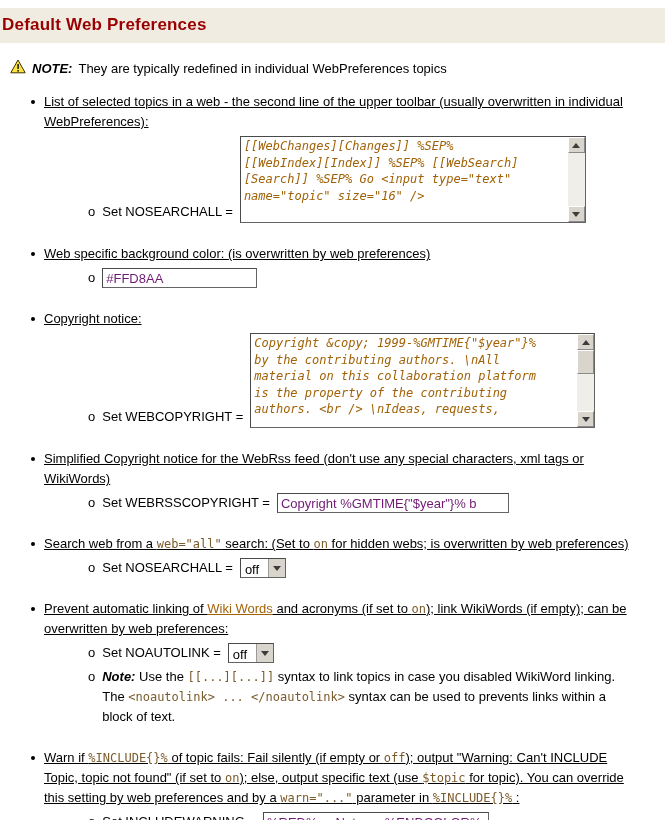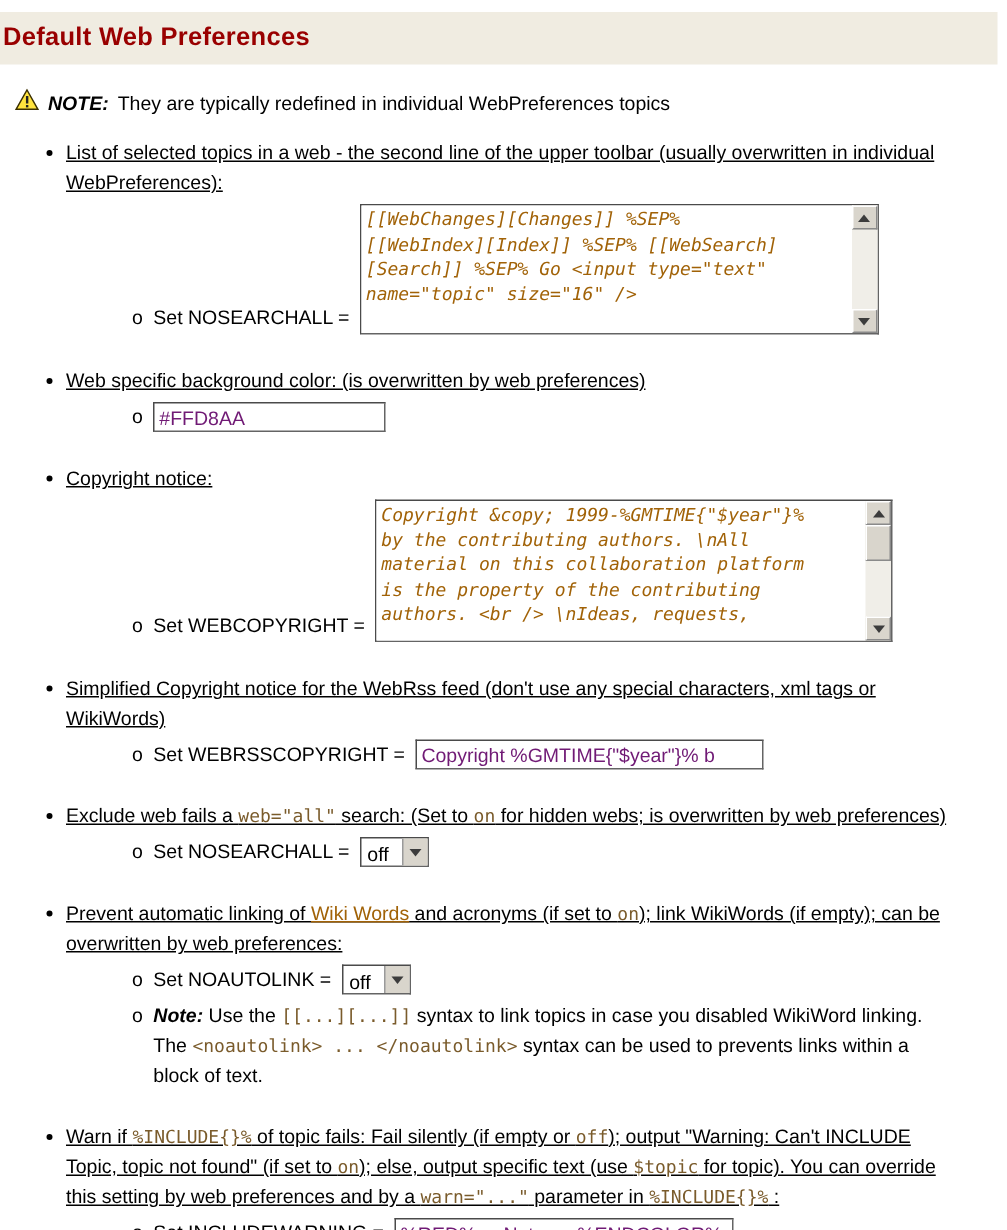--- a/index.html
+++ b/index.html
@@ -181,21 +181,21 @@
   <li class="pref">
     <div class="item-text"><span class="seg-plain">Simplified Copyright notice for the WebRss feed (don't use any special characters, xml tags or WikiWords)</span></div>
     <div class="sub">
       <span class="obullet">o</span>
       <span class="set-label">Set WEBRSSCOPYRIGHT =</span>
       <input class="tin w-rss" type="text" value="Copyright %GMTIME{&quot;$year&quot;}% b" style="">
     </div>
   </li>
 
   <li class="pref">
-    <div class="item-text"><span class="seg-plain">Exclude web fails a </span><span class="seg-code">web="all"</span><span class="seg-plain"> search: (Set to </span><span class="seg-code">on</span><span class="seg-plain"> for hidden webs; is overwritten by web preferences)</span></div>
+    <div class="item-text"><span class="seg-plain">Search web from a </span><span class="seg-code">web="all"</span><span class="seg-plain"> search: (Set to </span><span class="seg-code">on</span><span class="seg-plain"> for hidden webs; is overwritten by web preferences)</span></div>
     <div class="sub">
       <span class="obullet">o</span>
       <span class="set-label">Set NOSEARCHALL =</span>
       <span class="sel">
         <span class="val">off</span>
         <span class="btn">
             <span class="arr-down"></span>
           </span>
       </span>
     </div>

